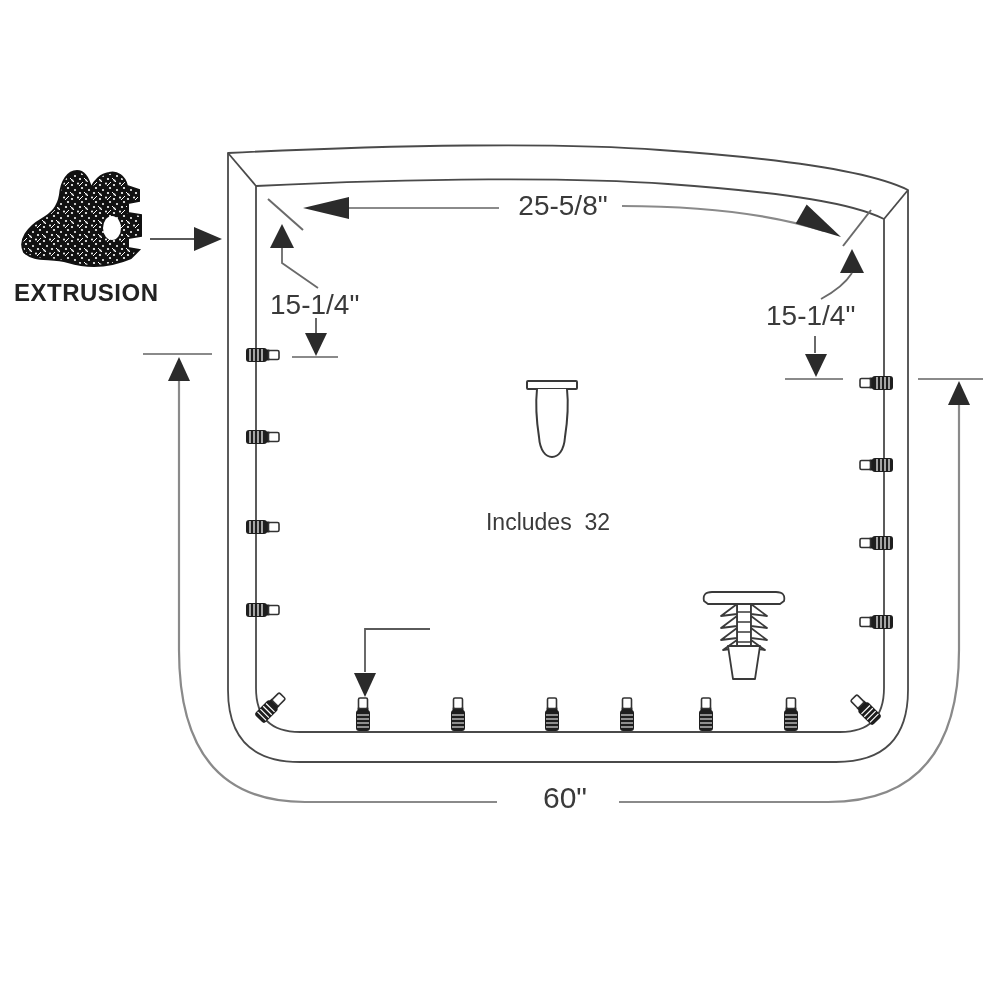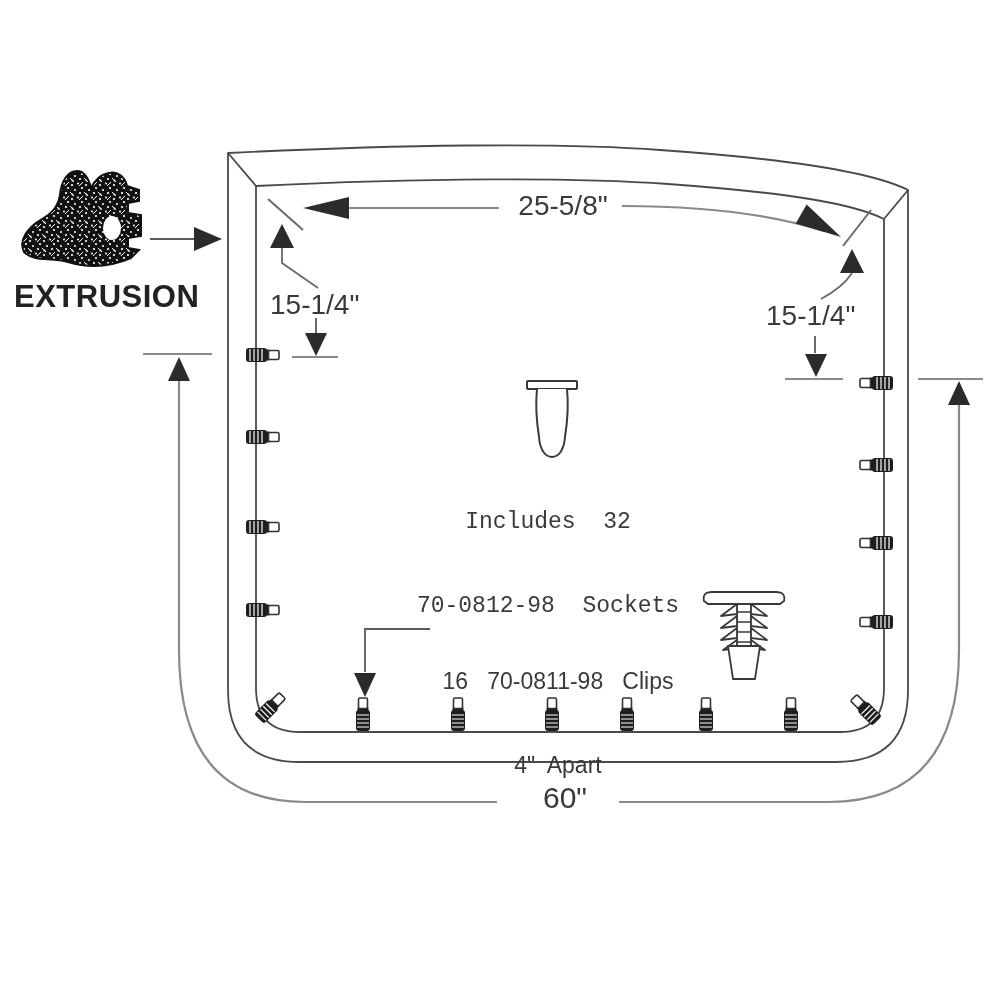--- a/index.html
+++ b/index.html
@@ -5,21 +5,21 @@
   html,body{margin:0;padding:0;background:#ffffff;}
   #stage{
     position:relative;width:1000px;height:1000px;background:#ffffff;
     font-family:"Liberation Sans", sans-serif;color:#3a3a3a;overflow:hidden;
   }
   #drawing{position:absolute;left:0;top:0;}
   .lbl{position:absolute;white-space:pre;color:#3a3a3a;}
   .dim{font-size:28px;}
   .dim-big{font-size:30px;}
   .note{font-size:23px;line-height:28px;text-align:center;}
-  .title{font-size:31px;font-weight:bold;letter-spacing:.5px;color:#222;}
+  .title{font-size:24px;font-weight:bold;letter-spacing:.5px;color:#222;}
   .center{text-align:center;}
 </style>
 </head>
 <body>
 
 <div id="stage">
 
   <svg id="drawing" width="1000" height="1000" viewBox="0 0 1000 1000">
     <defs>
 
@@ -130,25 +130,20 @@
   </svg>
 
   <div class="lbl title" style="left:14px;top:279px;">EXTRUSION</div>
 
   <div class="lbl dim center" style="left:498px;top:190px;width:130px;">25-5/8"</div>
 
   <div class="lbl dim" style="left:270px;top:289px;">15-1/4"</div>
 
   <div class="lbl dim" style="left:766px;top:300px;">15-1/4"</div>
 
-  <div class="lbl note" style="left:403px;top:452px;width:290px;font-family:Liberation Mono, monospace;">
+  <div class="lbl note" style="left:403px;top:452px;width:290px;">
     <div>Includes  32</div>
-    <div>70-0812-98  Sockets</div>
   </div>
 
-  <div class="lbl note" style="left:408px;top:611px;width:300px;">
-    <div>16   70-0811-98   Clips</div>
-    <div>4"  Apart</div>
-  </div>
 
   <div class="lbl dim-big center" style="left:515px;top:781px;width:100px;">60"</div>
 
 </div>
 
 </body></html>

